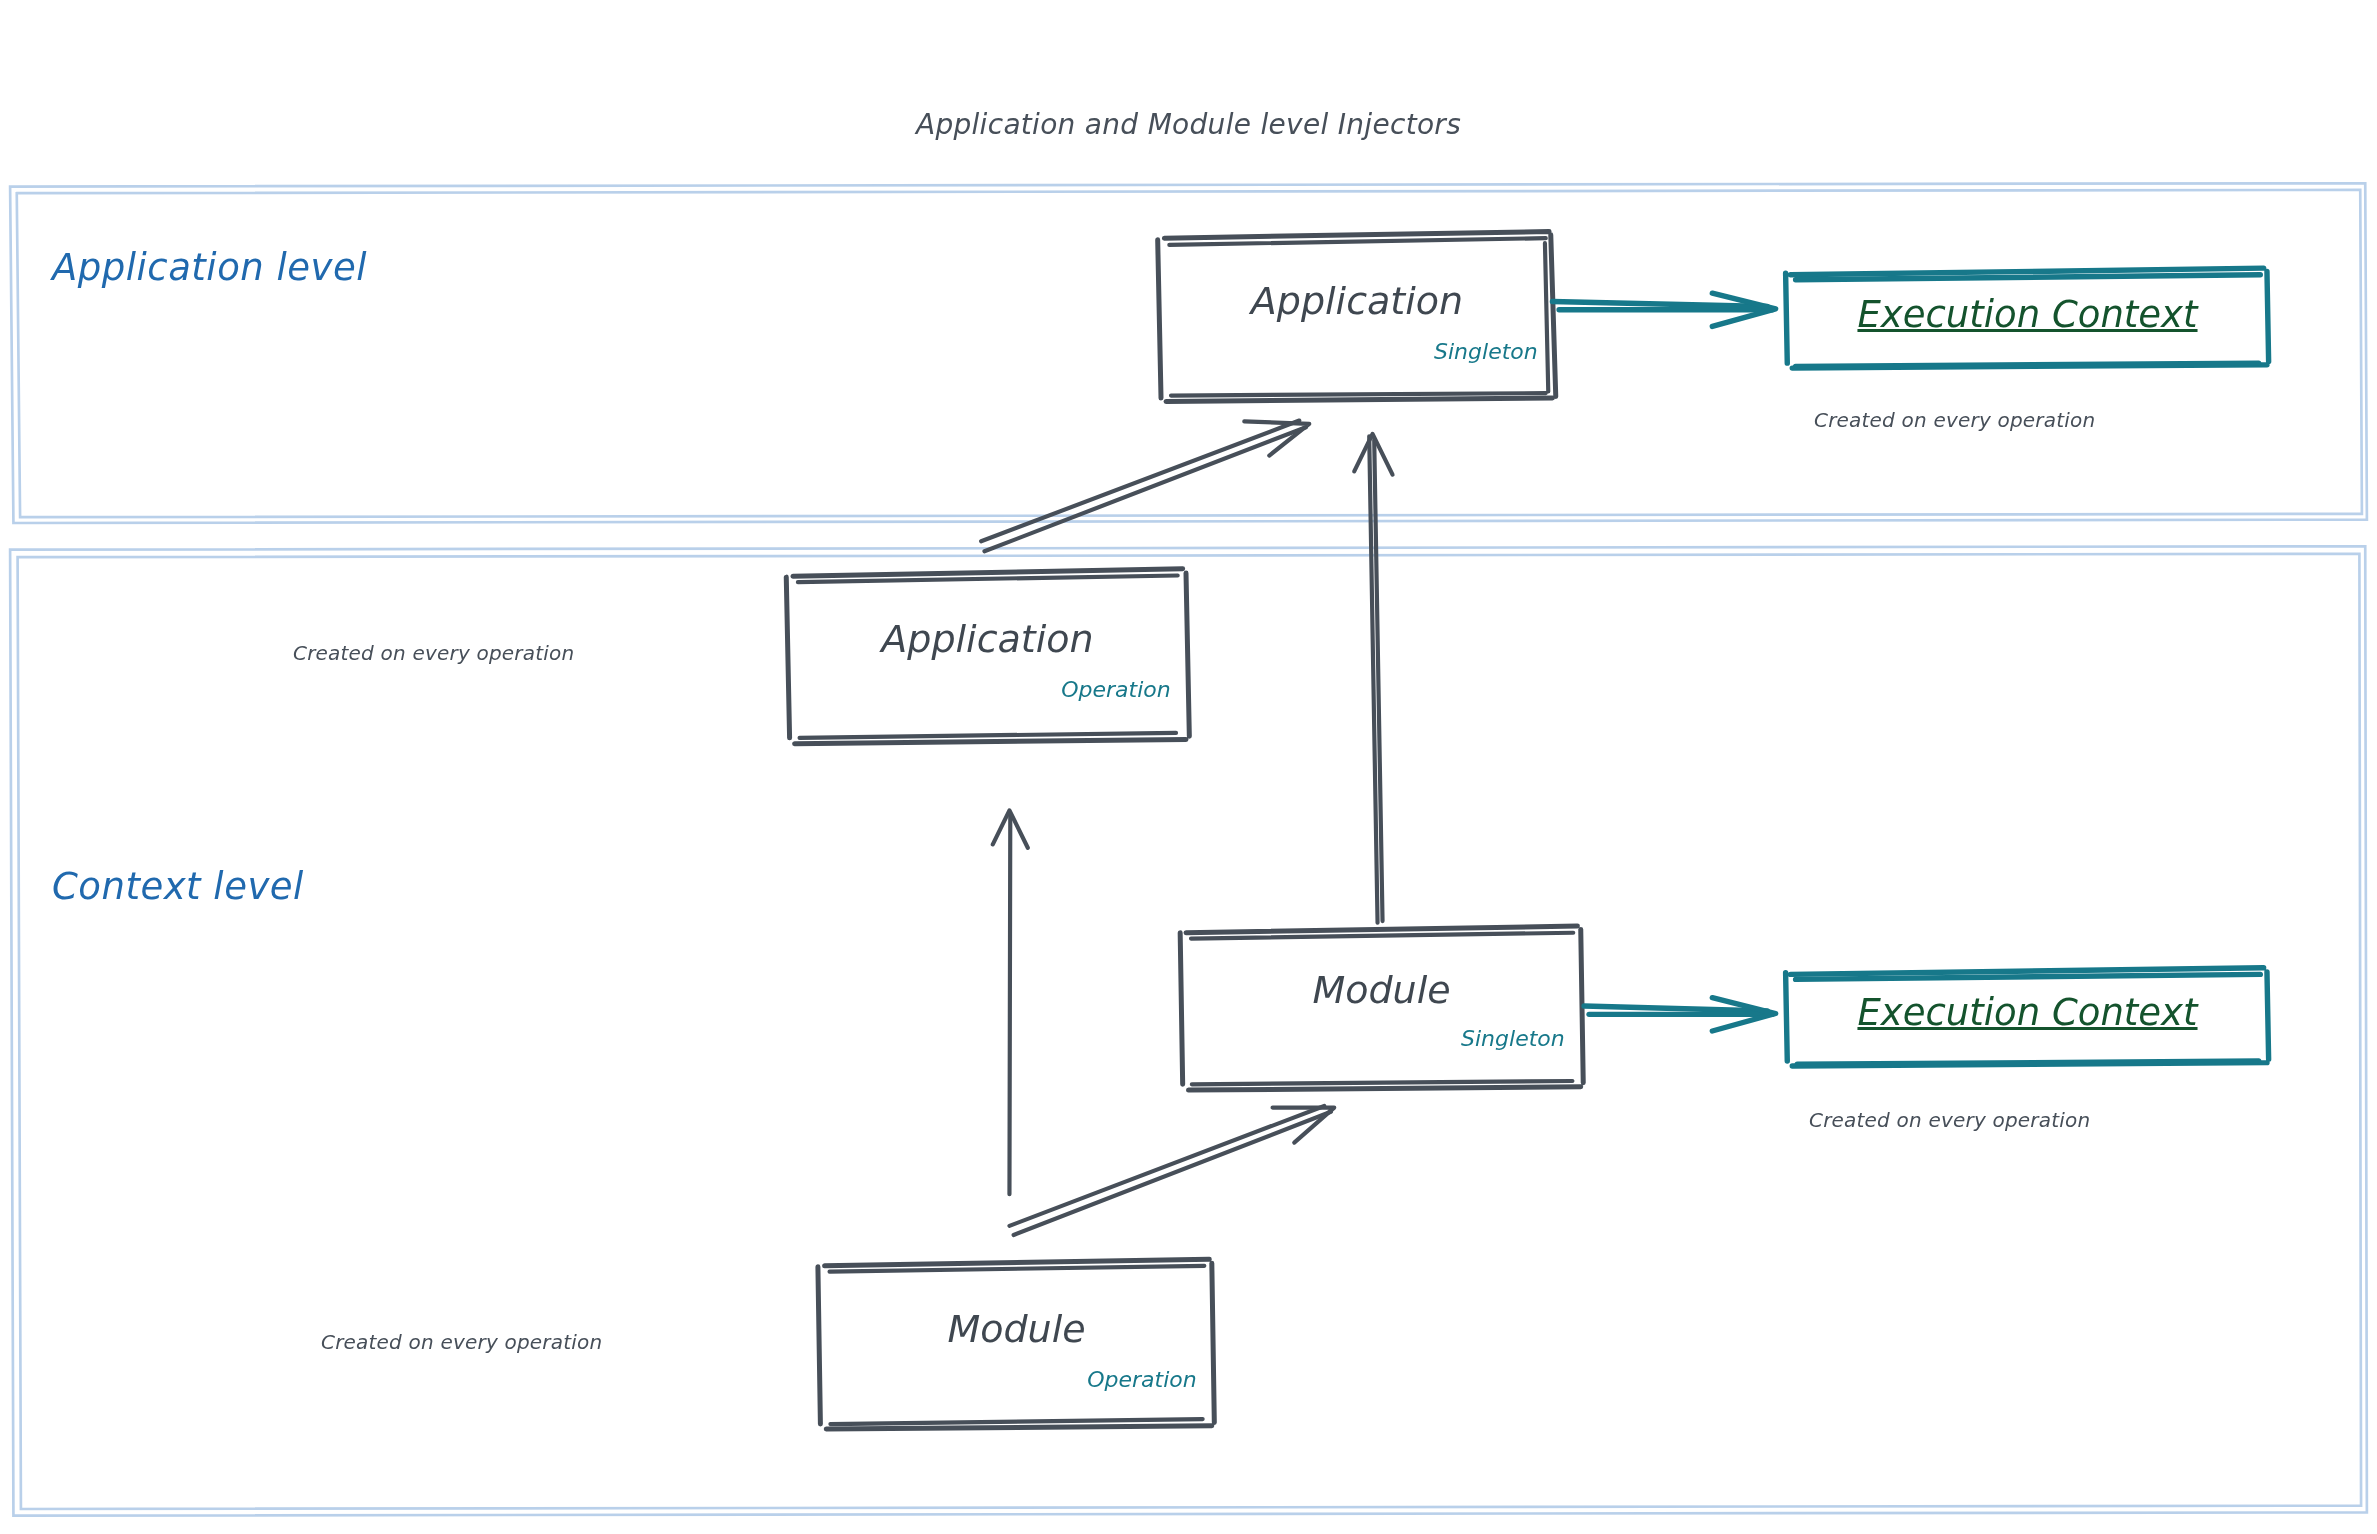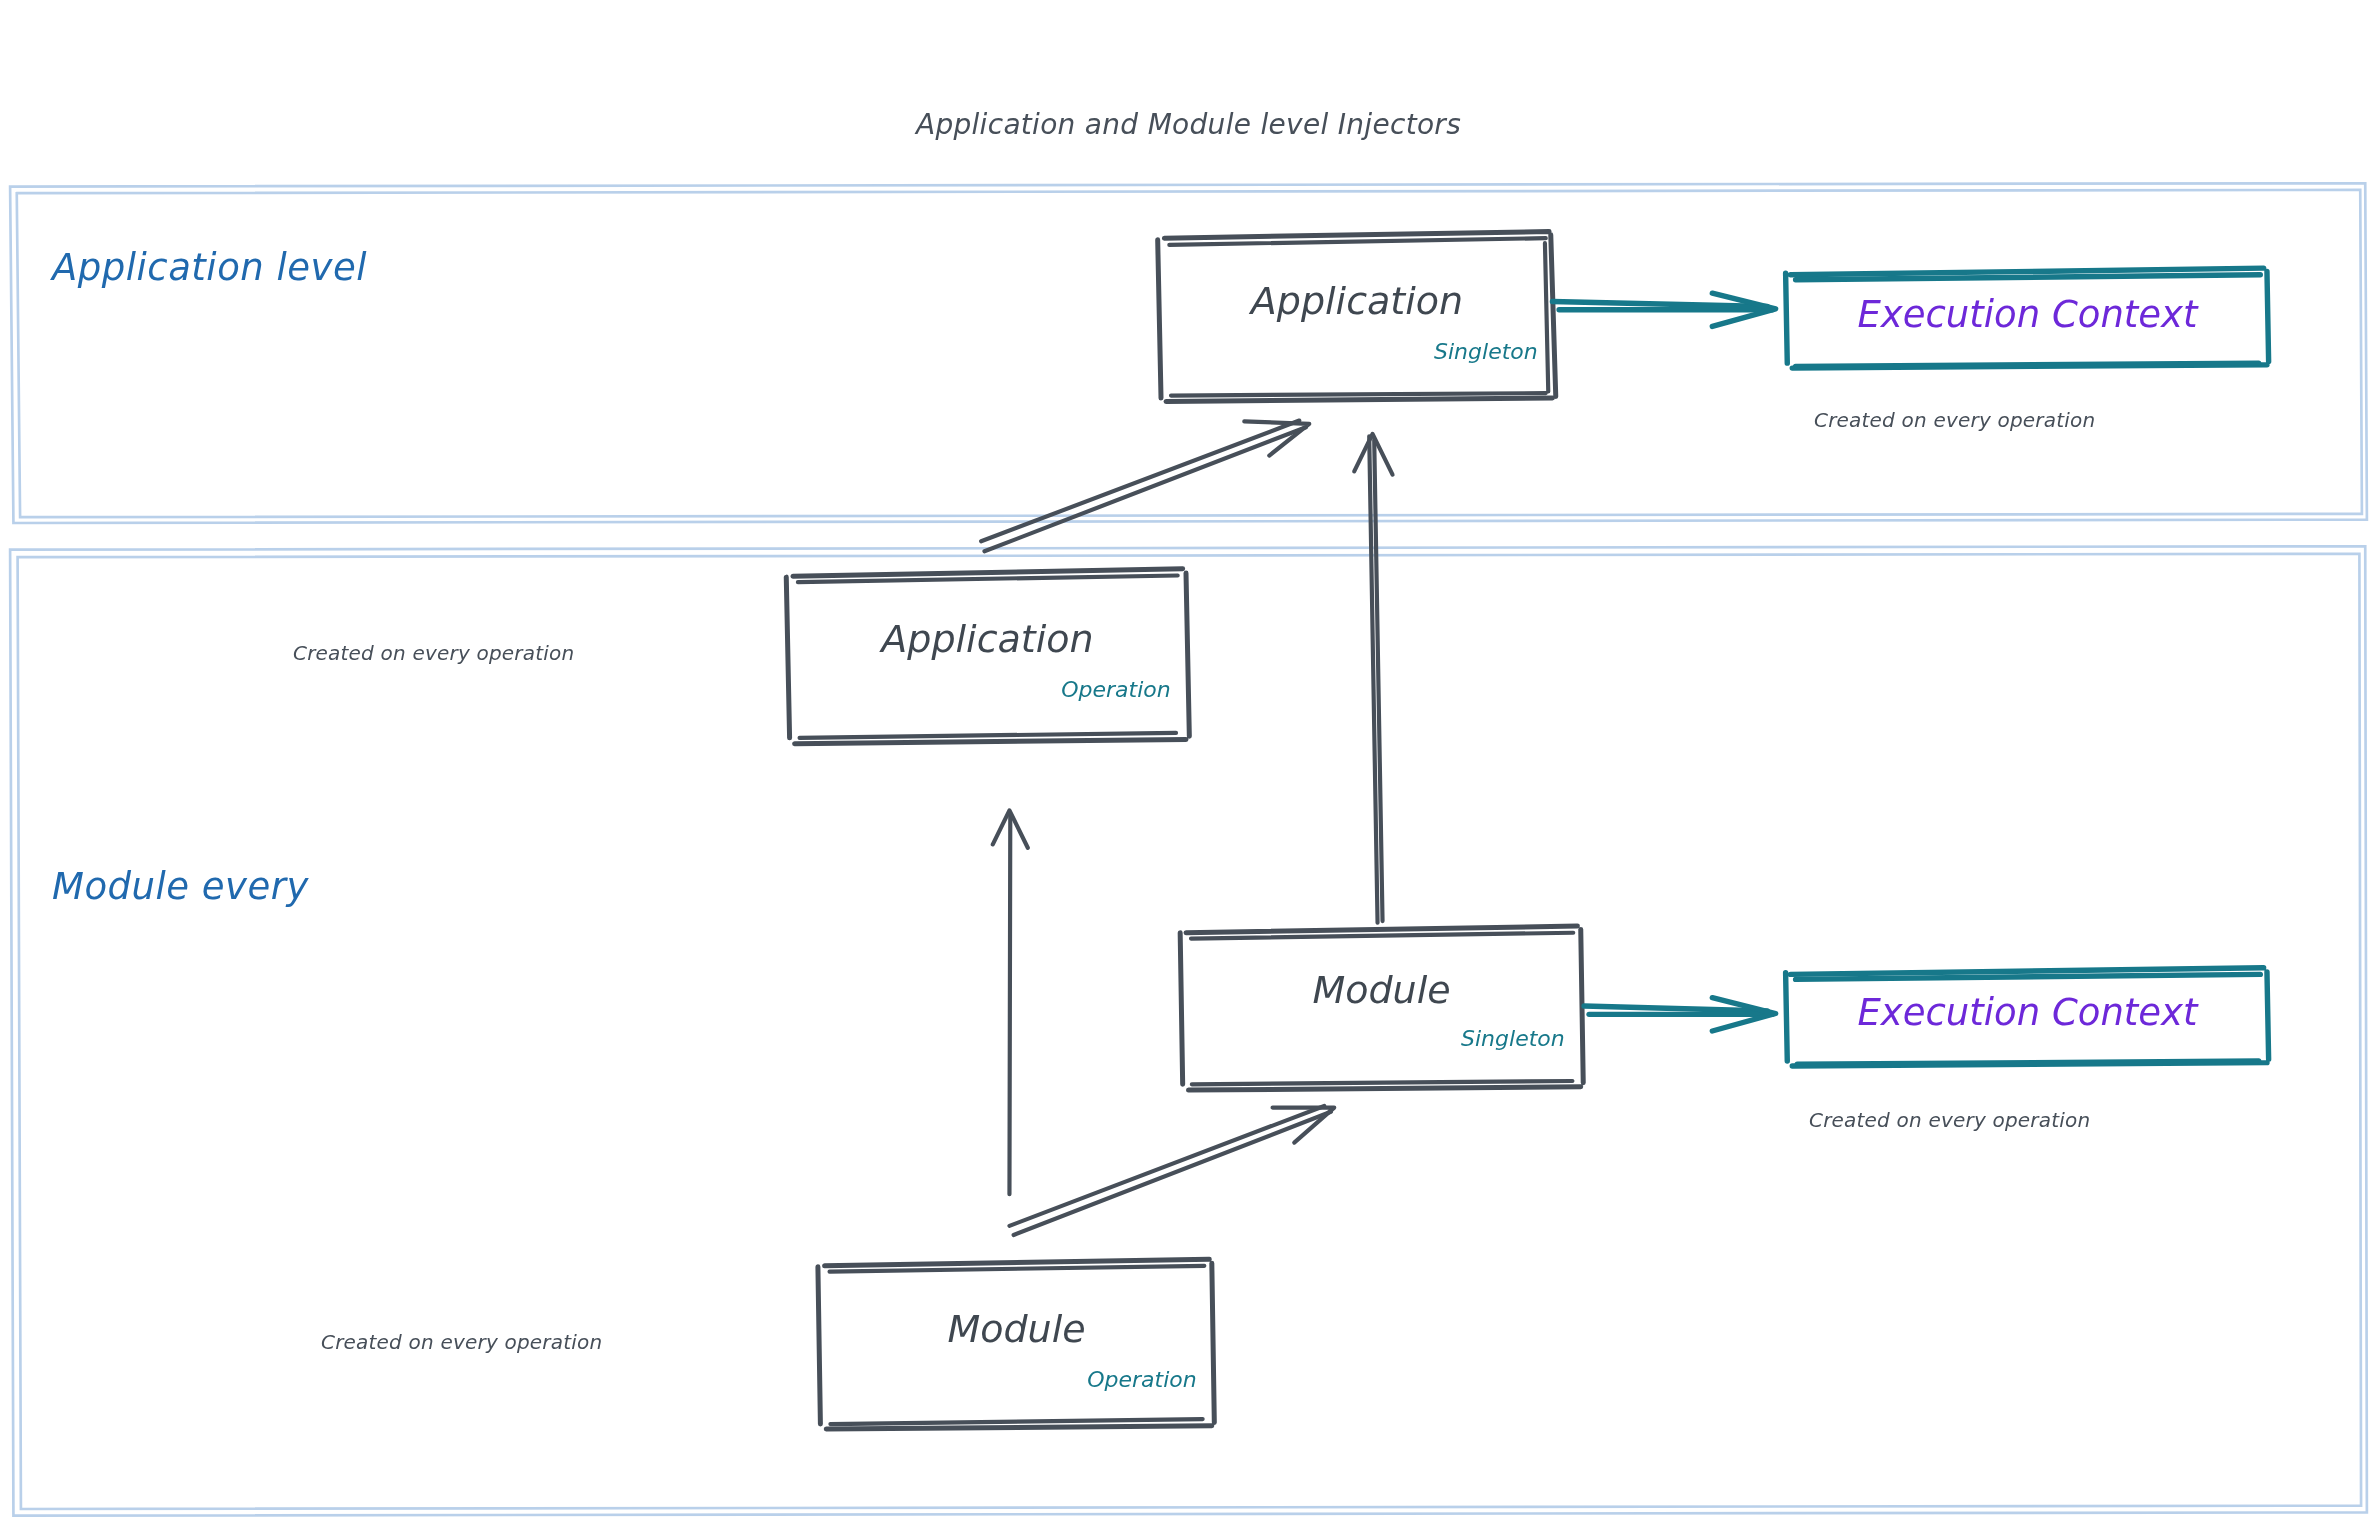--- a/index.html
+++ b/index.html
@@ -70,22 +70,23 @@
   }
   .node .nsub {
     position: absolute;
     right: 18.3px;
     color: #17788a;
     font-size: 22px;
     font-style: italic;
     white-space: nowrap;
   }
   .ctx .nlabel {
-    color: #6d28d9;
+    color: #14532d;
     font-size: 37px;
+    text-decoration: underline;
   }
   .caption {
     position: absolute;
     color: #474f59;
     font-size: 20px;
     font-style: italic;
     white-space: nowrap;
     letter-spacing: 0.2px;
   }
 </style>
@@ -176,21 +177,21 @@
     </g>
 
     <g>
       <path class="tstroke" d="M 1902 1208 L 2122 1214"></path>
       <path class="tstroke" d="M 1908 1218 L 2128 1218"></path>
       <path class="tstroke" d="M 2056 1198 L 2132 1217 L 2056 1238"></path>
     </g>
   </svg>
 
   <div class="panel-label" style="left:52px; top:246px;">Application level</div>
-  <div class="panel-label" style="left:52px; top:865px;">Module every</div>
+  <div class="panel-label" style="left:52px; top:865px;">Context level</div>
 
   <div class="node" style="left:1158px; top:232px; width:398px; height:170px;">
     <div class="nlabel" style="top:47px;">Application</div>
     <div class="nsub" style="top:107px;">Singleton</div>
   </div>
 
   <div class="node ctx" style="left:1786px; top:268px; width:483px; height:100px;">
     <div class="nlabel" style="top:25px;">Execution Context</div>
   </div>
 

